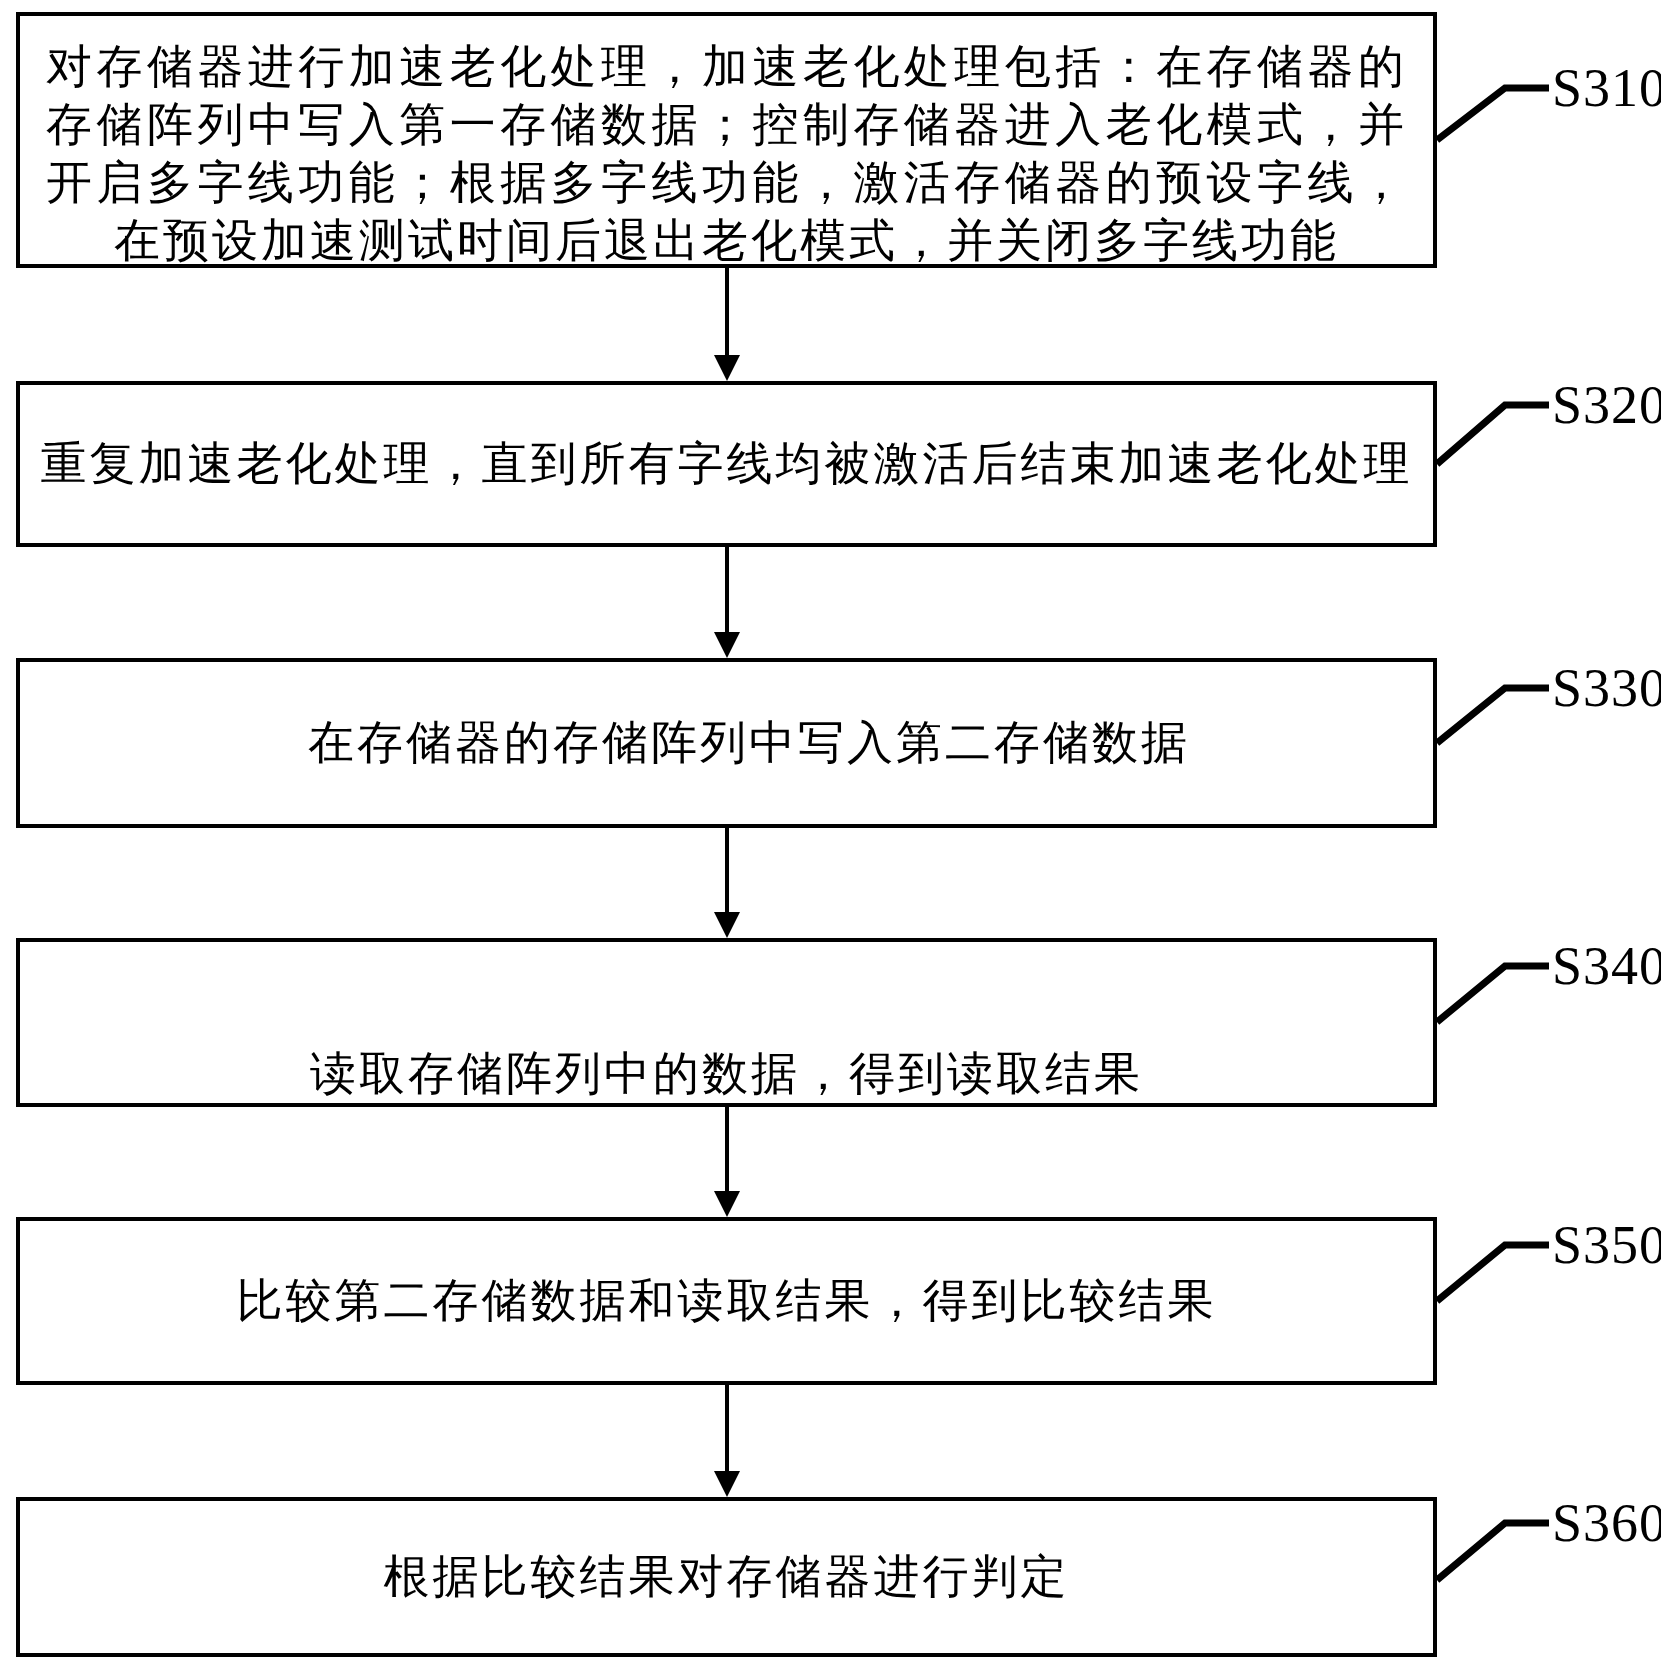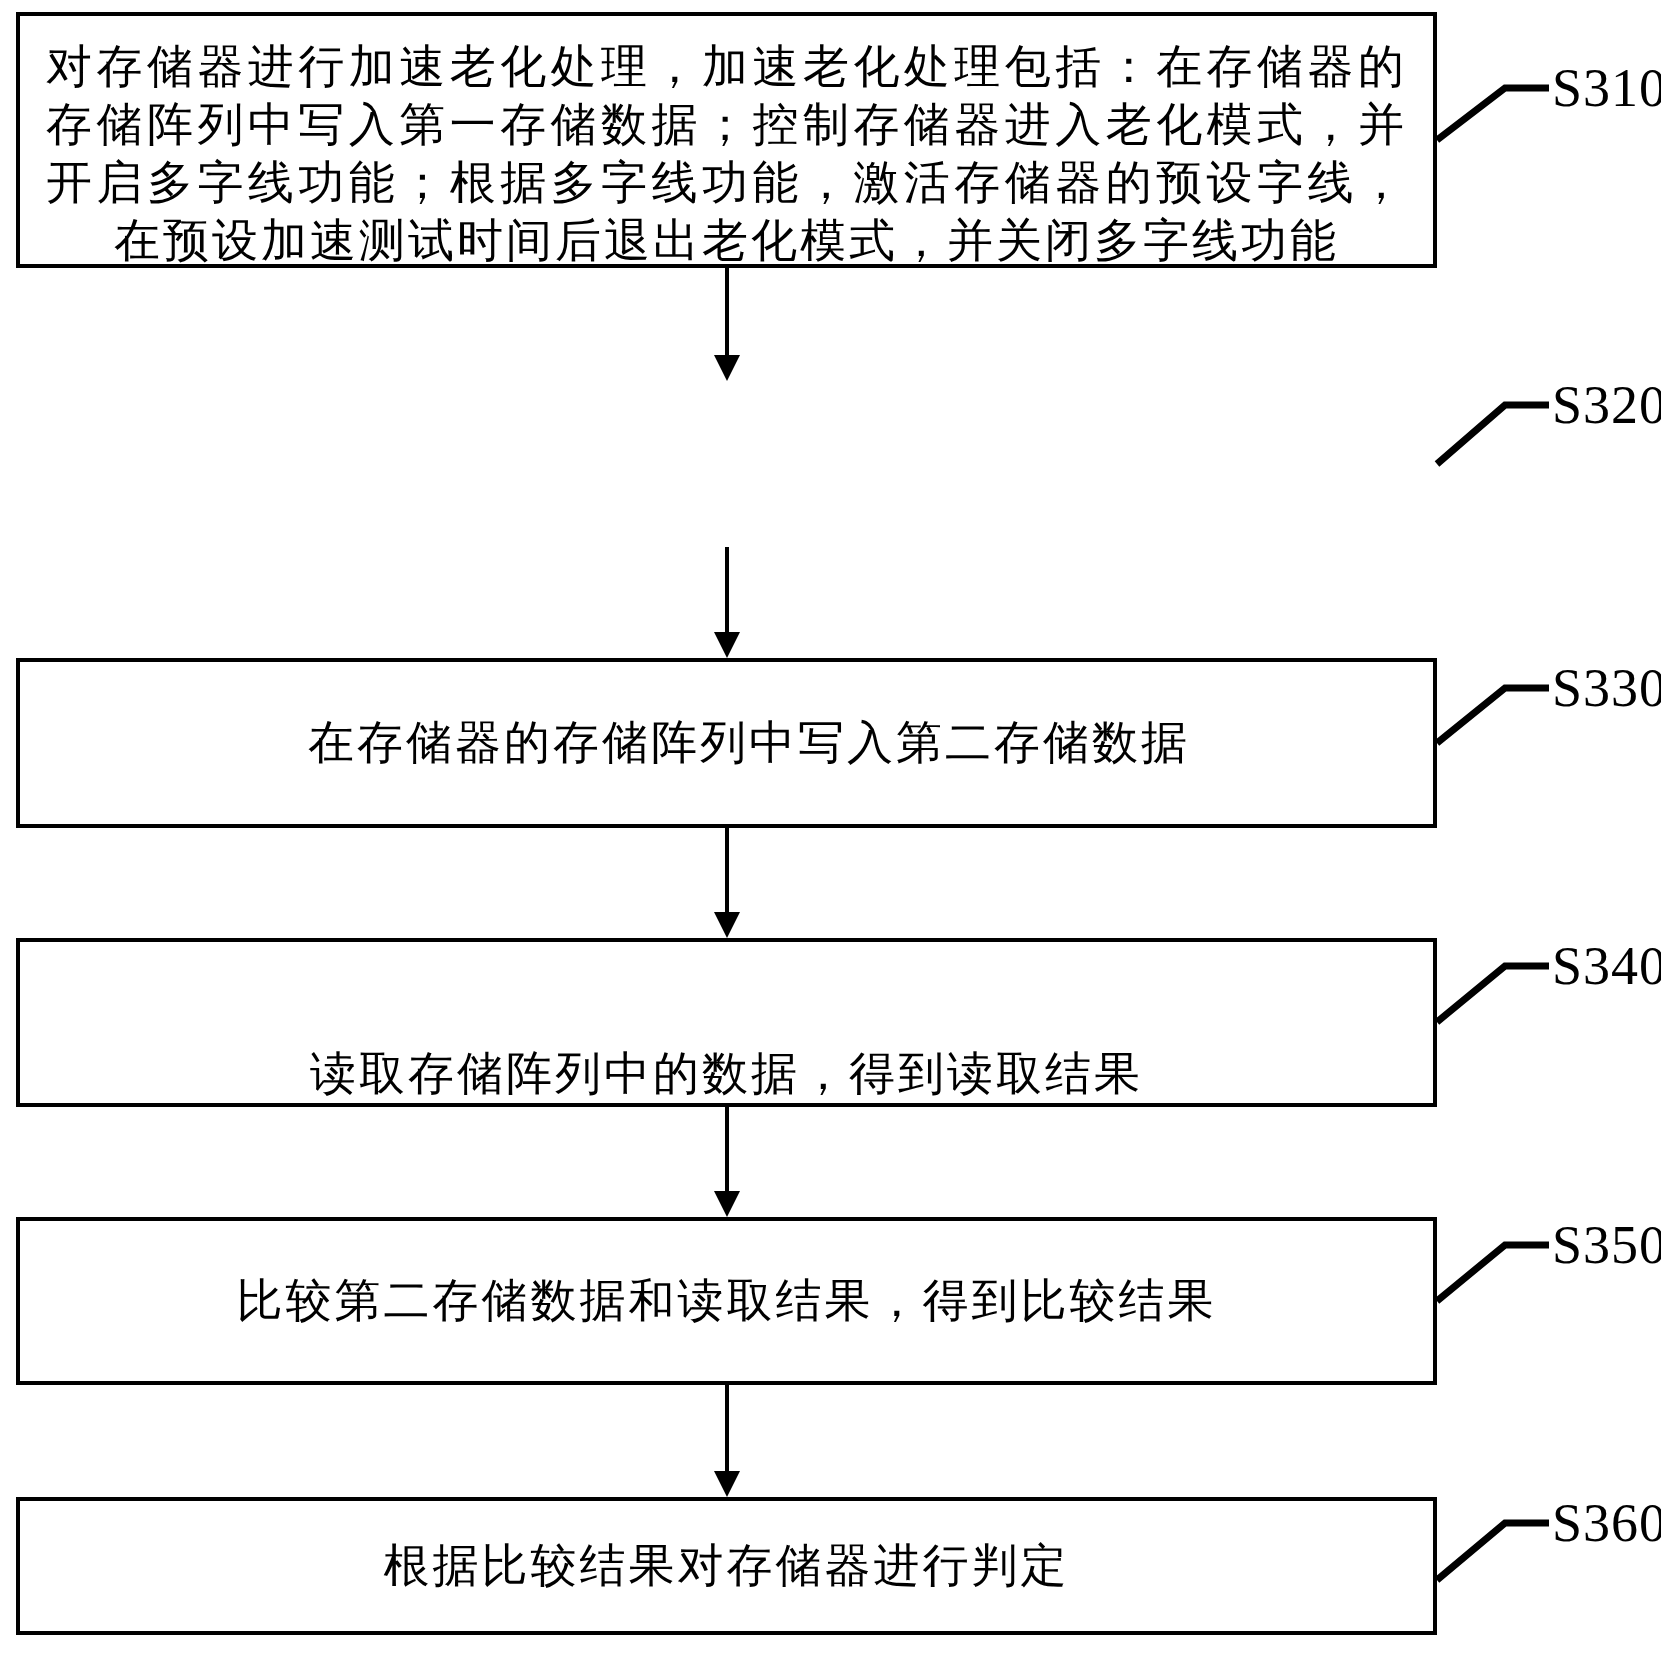--- a/index.html
+++ b/index.html
@@ -46,21 +46,21 @@
   }
   .flow-box.single .box-text {
     text-align: center;
     white-space: nowrap;
   }
   #box-s310 { top: 12px;   height: 256px; }
   #box-s320 { top: 381px;  height: 166px; }
   #box-s330 { top: 658px;  height: 170px; padding-left: 45px; }
   #box-s340 { top: 938px;  height: 169px; align-items: flex-end; }
   #box-s350 { top: 1217px; height: 168px; }
-  #box-s360 { top: 1497px; height: 138px; }
+  #box-s360 { top: 1497px; height: 160px; }
 
   .step-label {
     position: absolute;
     left: 1552px;
     font-family: "Liberation Serif", "DejaVu Serif", serif;
     font-size: 54px;
     line-height: 54px;
     letter-spacing: 1px;
     color: #000000;
     white-space: nowrap;
@@ -99,20 +99,23 @@
 </style>
 </head>
 <body>
 
 <div class="canvas">
 
   <div id="box-s310" class="flow-box multi">
     <span class="box-text">对存储器进行加速老化处理，加速老化处理包括：在存储器的存储阵列中写入第一存储数据；控制存储器进入老化模式，并开启多字线功能；根据多字线功能，激活存储器的预设字线，在预设加速测试时间后退出老化模式，并关闭多字线功能</span>
   </div>
 
+  <div id="box-s320" class="flow-box single">
+    <span class="box-text">重复加速老化处理，直到所有字线均被激活后结束加速老化处理</span>
+  </div>
 
   <div id="box-s330" class="flow-box single">
     <span class="box-text">在存储器的存储阵列中写入第二存储数据</span>
   </div>
 
   <div id="box-s340" class="flow-box single">
     <span class="box-text">读取存储阵列中的数据，得到读取结果</span>
   </div>
 
   <div id="box-s350" class="flow-box single">

